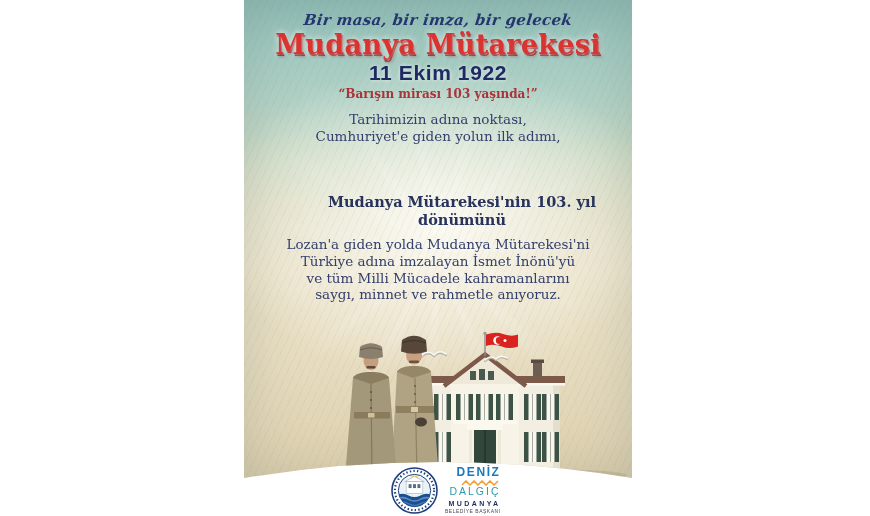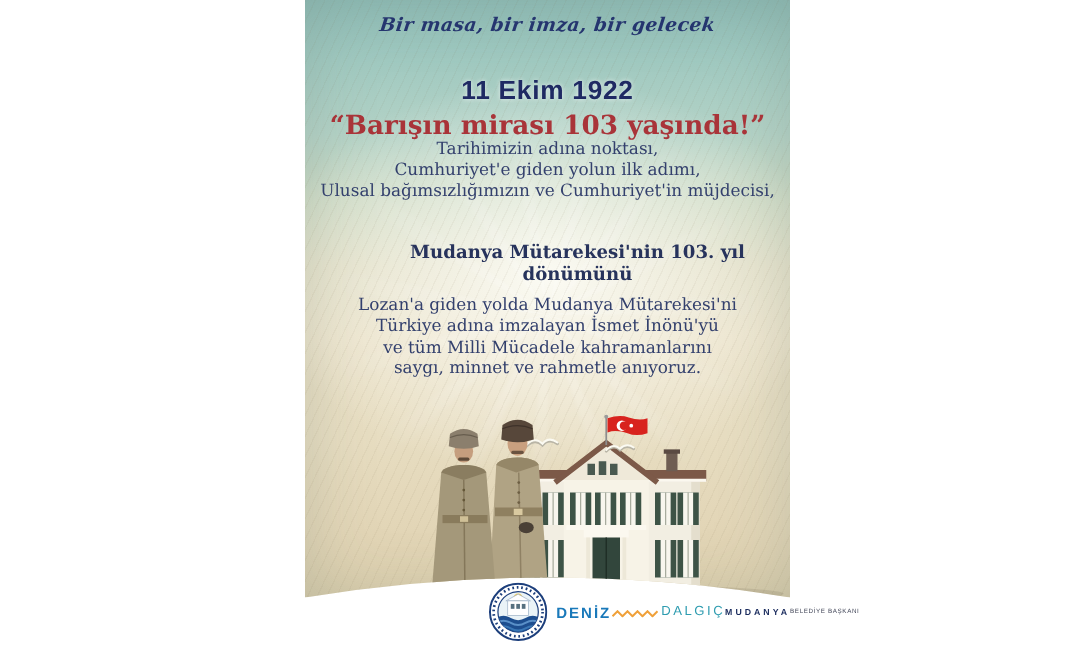--- a/index.html
+++ b/index.html
@@ -23,58 +23,58 @@
   .texture{position:absolute;inset:0;opacity:.06;
     background:repeating-linear-gradient(115deg,#7a6a4a 0 1px,transparent 1px 7px);}
   
   .t{position:absolute;left:0;width:100%;text-align:center;}
   .tagline{top:11px;font-style:italic;font-weight:bold;font-size:15px;color:#25356f;
            transform:skewX(-7deg);letter-spacing:.3px;}
   .title{top:29px;font-weight:bold;font-size:27px;color:#da3431;letter-spacing:.3px;
          text-shadow:0 0 6px rgba(255,255,255,.95),1px 1.5px 0 #8c2026,2px 3px 3px rgba(90,20,20,.4);}
   .date{top:61px;font-family:"Liberation Sans",sans-serif;font-weight:bold;font-size:21px;
         color:#1f2a63;letter-spacing:.6px;text-shadow:0 0 4px rgba(255,255,255,.7);}
-  .quote{top:87px;font-weight:bold;font-size:21px;color:#a93439;}
+  .quote{top:87px;font-weight:bold;font-size:12px;color:#a93439;}
   .para{font-size:13.5px;color:#33406d;}
   .para span{display:block;line-height:17px;}
   .p1{top:111px;}
   .p2{top:193px;font-weight:bold;font-size:14.5px;color:#27335c;}
   .p2 span{line-height:17.5px;padding-left:48px;}
   .p3{top:236px;}
   .p3 span{line-height:16.8px;}
   
   .montage{position:absolute;left:81px;top:330px;width:310px;height:150px;}
   
   .footer{position:absolute;left:391px;top:466px;display:flex;align-items:center;gap:7px;
           font-family:"Liberation Sans",sans-serif;}
-  .footer-text{display:flex;flex-direction:row;align-items:center;}
+  .footer-text{display:flex;flex-direction:column;align-items:flex-end;}
   .f-deniz{font-weight:bold;font-size:12px;letter-spacing:1.6px;color:#1a79ba;line-height:12px;}
   .f-zig{margin:2px 0 0 0;line-height:0;}
   .f-dalgic{font-weight:normal;font-size:10.5px;letter-spacing:2px;color:#2e9cb0;line-height:11px;}
   .f-mudanya{font-weight:bold;font-size:7px;letter-spacing:2.4px;color:#1b2c5e;line-height:9px;margin-top:2px;}
   .f-title{font-size:5px;letter-spacing:.5px;color:#44485a;line-height:7px;}
 </style>
 </head>
 <body>
 
 <div class="stage">
 
   <div class="poster">
     <div class="glow"></div>
     <div class="rays"></div>
     <div class="texture"></div>
 
     <div class="t tagline">Bir masa, bir imza, bir gelecek</div>
+    <div class="t title">Mudanya Mütarekesi</div>
     <div class="t date">11 Ekim 1922</div>
     <div class="t quote">“Barışın mirası 103 yaşında!”</div>
 
     <div class="t para p1">
       <span>Tarihimizin adına noktası,</span>
       <span>Cumhuriyet'e giden yolun ilk adımı,</span>
-      <span>Ulusal bağımsızlığımızın ve Cumhuriyet'in müjdecisi,</span>
     </div>
 
     <div class="t para p2">
       <span>Mudanya Mütarekesi'nin 103. yıl dönümünü</span>
     </div>
 
     <div class="t para p3">
       <span>Lozan'a giden yolda Mudanya Mütarekesi'ni</span>
       <span>Türkiye adına imzalayan İsmet İnönü'yü</span>
       <span>ve tüm Milli Mücadele kahramanlarını</span>

